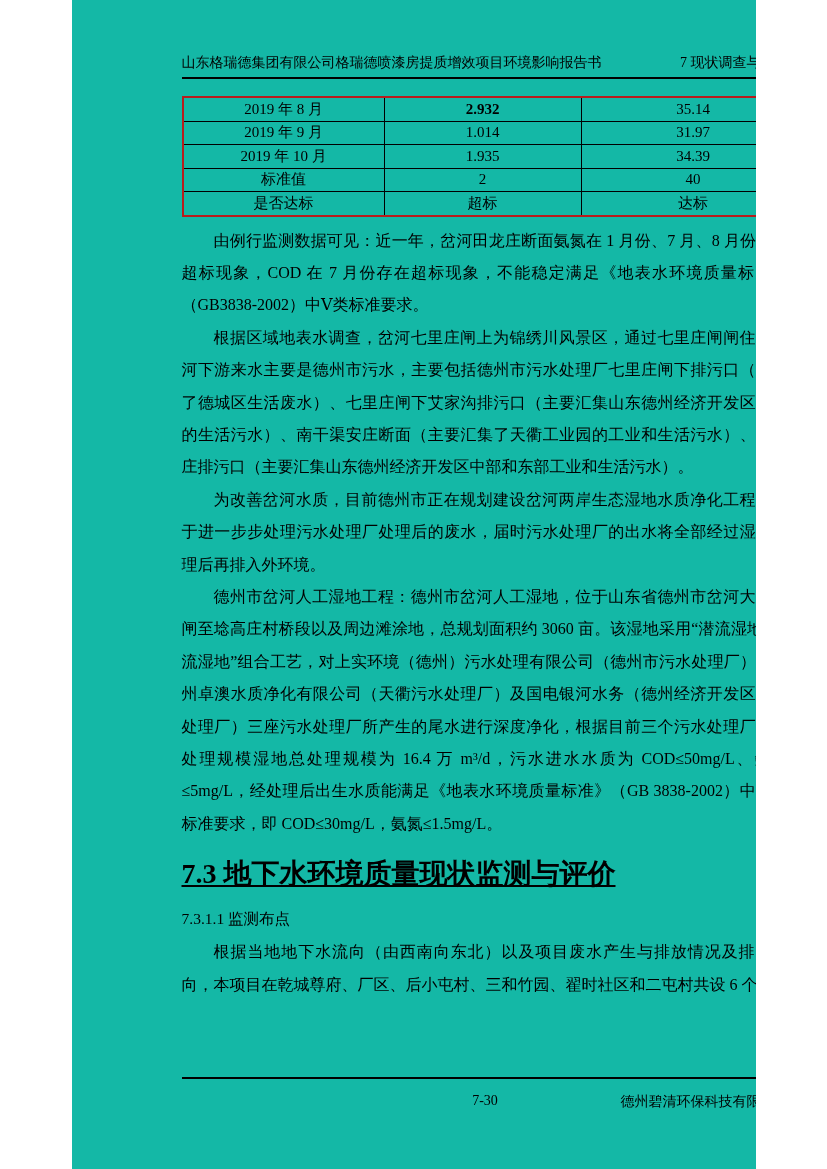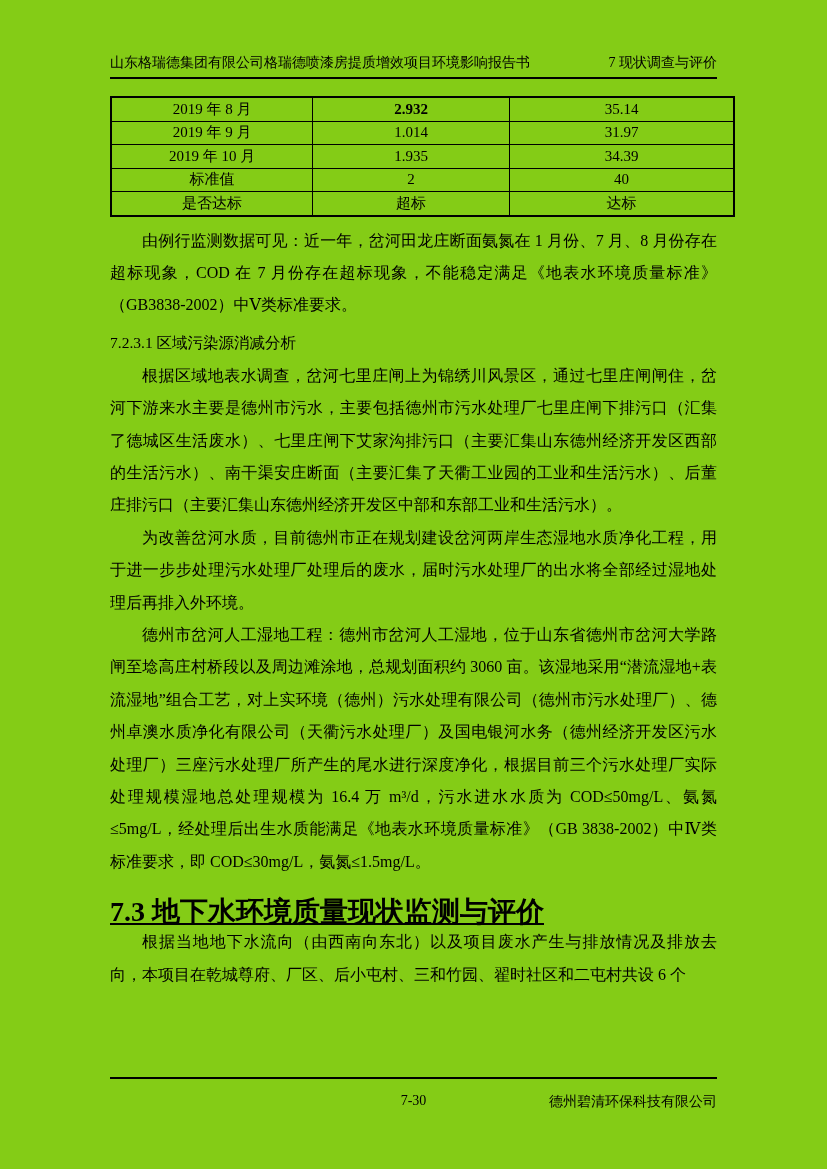--- a/index.html
+++ b/index.html
@@ -2,24 +2,24 @@
 <html lang="zh"><head>
 <meta charset="utf-8">
 <style>
   html, body {
     margin: 0;
     padding: 0;
     background: #ffffff;
   }
   .page {
     position: relative;
-    width: 827px;
+    width: 684px;
     height: 1169px;
     margin: 0 auto;
-    background: #84cc16;
+    background: #14b8a6;
     font-family: "Liberation Serif", "DejaVu Serif", serif;
     color: #000000;
     overflow: hidden;
   }
   .content-col {
     position: absolute;
     left: 110px;
     width: 607px;
     top: 0;
   }
@@ -45,21 +45,21 @@
   table.data-table td {
     border: 1px solid #000000;
     text-align: center;
     vertical-align: middle;
     height: 22.5px;
     padding: 0 2px;
   }
   table.data-table tr td:first-child { width: 196px; }
   table.data-table tr td:nth-child(2) { width: 192px; }
   table.data-table tr td:nth-child(3) { width: 219px; }
-  table.data-table { border: 2px solid #000000; }
+  table.data-table { border: 2px solid #b91c1c; }
   td.bold { font-weight: bold; }
   
   .para {
     font-size: 16px;
     line-height: 32.4px;
     text-align: justify;
     text-justify: inter-ideograph;
     text-indent: 2em;
     margin: 0;
   }
@@ -151,31 +151,31 @@
         <tr>
           <td>是否达标</td>
           <td>超标</td>
           <td>达标</td>
         </tr>
       </tbody>
     </table>
 
     <p class="para first">由例行监测数据可见：近一年，岔河田龙庄断面氨氮在 1 月份、7 月、8 月份存在超标现象，COD 在 7 月份存在超标现象，不能稳定满足《地表水环境质量标准》（GB3838-2002）中Ⅴ类标准要求。</p>
 
-    <div class="h4">7.2.3.1 区域污染源消减分析</div>
 
     <p class="para">根据区域地表水调查，岔河七里庄闸上为锦绣川风景区，通过七里庄闸闸住，岔河下游来水主要是德州市污水，主要包括德州市污水处理厂七里庄闸下排污口（汇集了德城区生活废水）、七里庄闸下艾家沟排污口（主要汇集山东德州经济开发区西部的生活污水）、南干渠安庄断面（主要汇集了天衢工业园的工业和生活污水）、后董庄排污口（主要汇集山东德州经济开发区中部和东部工业和生活污水）。</p>
 
     <p class="para">为改善岔河水质，目前德州市正在规划建设岔河两岸生态湿地水质净化工程，用于进一步步处理污水处理厂处理后的废水，届时污水处理厂的出水将全部经过湿地处理后再排入外环境。</p>
 
     <p class="para">德州市岔河人工湿地工程：德州市岔河人工湿地，位于山东省德州市岔河大学路闸至埝高庄村桥段以及周边滩涂地，总规划面积约 3060 亩。该湿地采用“潜流湿地+表流湿地”组合工艺，对上实环境（德州）污水处理有限公司（德州市污水处理厂）、德州卓澳水质净化有限公司（天衢污水处理厂）及国电银河水务（德州经济开发区污水处理厂）三座污水处理厂所产生的尾水进行深度净化，根据目前三个污水处理厂实际处理规模湿地总处理规模为 16.4 万 m³/d，污水进水水质为 COD≤50mg/L、氨氮≤5mg/L，经处理后出生水质能满足《地表水环境质量标准》（GB 3838-2002）中Ⅳ类标准要求，即 COD≤30mg/L，氨氮≤1.5mg/L。</p>
 
     <div class="h2">7.3 地下水环境质量现状监测与评价</div>
 
 
+    <div class="h4b">7.3.1.1 监测布点</div>
 
     <p class="para">根据当地地下水流向（由西南向东北）以及项目废水产生与排放情况及排放去向，本项目在乾城尊府、厂区、后小屯村、三和竹园、翟时社区和二屯村共设 6 个</p>
 
   </div>
 
   <div class="footer">
     <div class="footer-row">
       <span class="footer-page">7-30</span>
       <span class="footer-company">德州碧清环保科技有限公司</span>
     </div>

